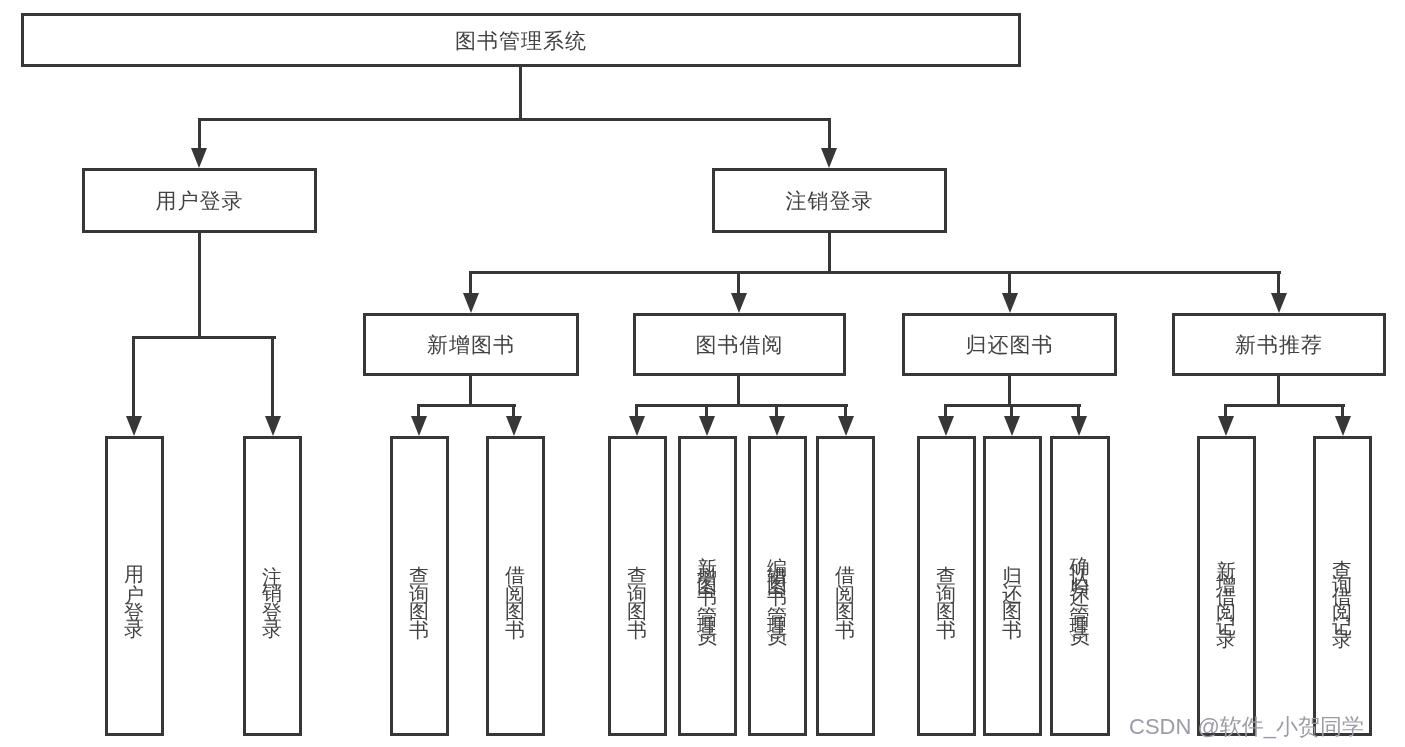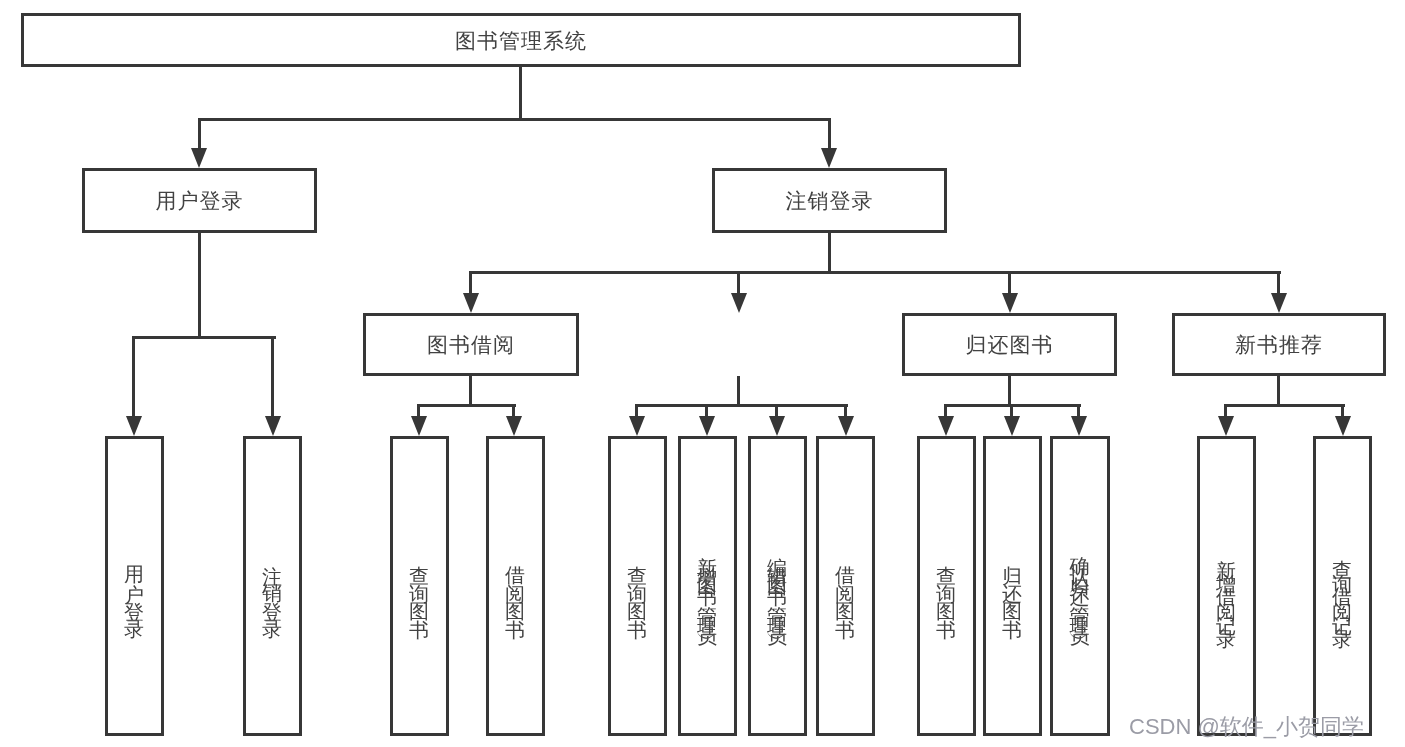--- a/index.html
+++ b/index.html
@@ -114,21 +114,22 @@
       <div class="ahead" style="left: 1071px; top: 416px;"></div>
       <div class="ahead" style="left: 1218px; top: 416px;"></div>
       <div class="ahead" style="left: 1335px; top: 416px;"></div>
     </div>
 
   <div class="node" style="left:21px;top:13px;width:1000px;height:54px">图书管理系统</div>
 
   <div class="node" style="left:82px;top:168px;width:235px;height:65px">用户登录</div>
   <div class="node" style="left:712px;top:168px;width:235px;height:65px">注销登录</div>
 
-  <div class="node" style="left:363px;top:313px;width:216px;height:63px">图书借阅</div>
+  <div class="node" style="left:363px;top:313px;width:216px;height:63px">新增图书</div>
+  <div class="node" style="left:633px;top:313px;width:213px;height:63px">图书借阅</div>
   <div class="node" style="left:902px;top:313px;width:215px;height:63px">归还图书</div>
   <div class="node" style="left:1172px;top:313px;width:214px;height:63px">新书推荐</div>
 
   <div class="leaf sp-wide" style="left:105px">用户登录</div>
   <div class="leaf sp-wide" style="left:243px">注销登录</div>
 
   <div class="leaf sp-wide" style="left:390px">查询图书</div>
   <div class="leaf sp-wide" style="left:486px">借阅图书</div>
 
   <div class="leaf sp-wide" style="left:608px">查询图书</div>

